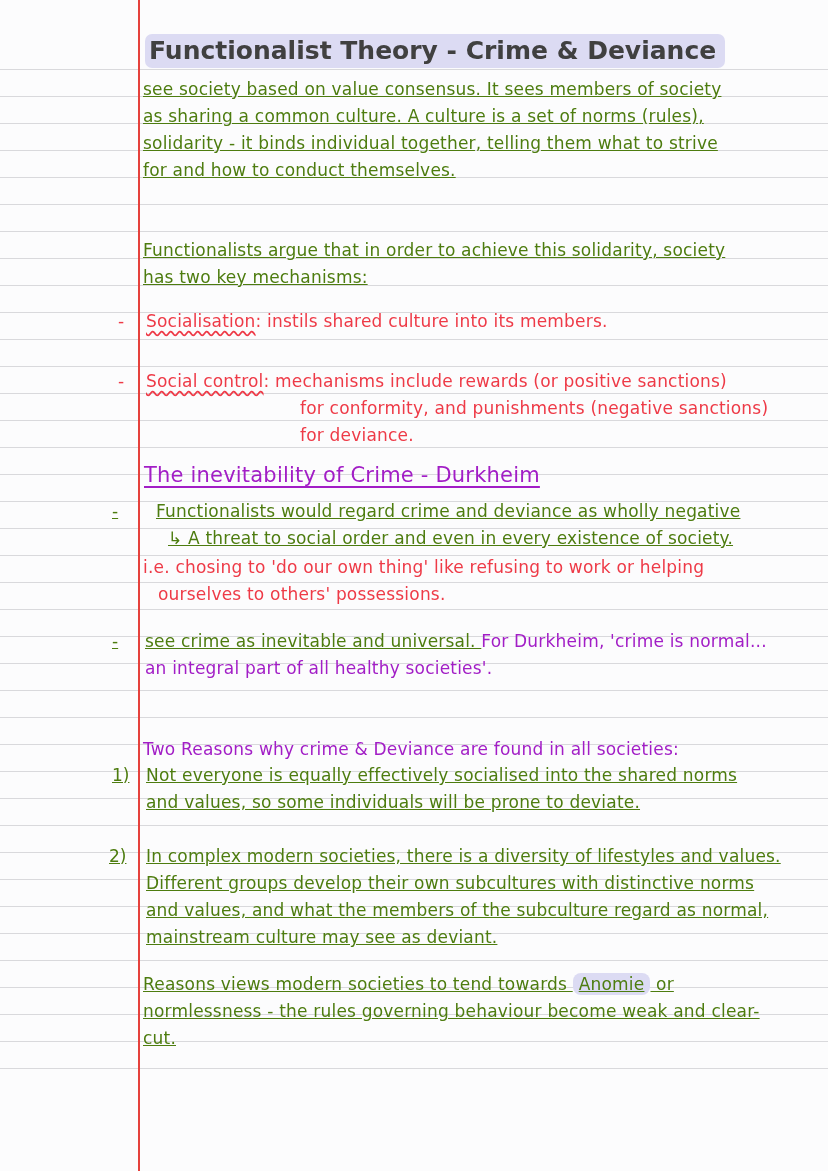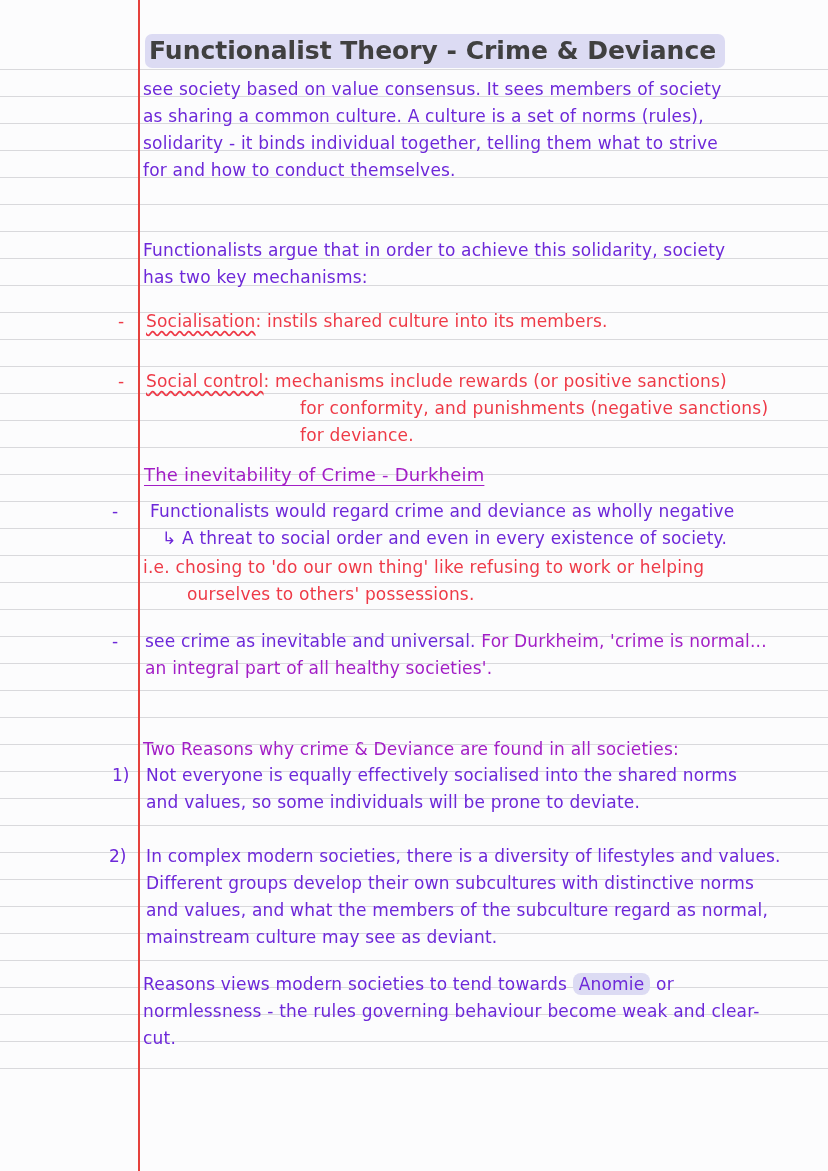--- a/index.html
+++ b/index.html
@@ -32,21 +32,21 @@
   .margin-line {
     position: absolute;
     left: 138px;
     top: 0;
     bottom: 0;
     width: 2px;
     background: #e5413c;
     pointer-events: none;
   }
 
-  .ink    { color: #6d28d9; }
+  .ink    { color: #4d7c0f; text-decoration: underline; }
   .red    { color: #ee3a47; }
   .purple { color: #a21ec6; }
 
   .block { position: absolute; }
   .line  {
     height: 27px;
     line-height: 27px;
     font-size: 17px;
     letter-spacing: 0.2px;
     white-space: nowrap;
@@ -89,40 +89,40 @@
     white-space: nowrap;
   }
 
   
   .b-intro    { top: 76px;  left: 143px; }
   .b-mech     { top: 237px; left: 143px; }
   .b-soc      { top: 308px; left: 146px; }
   .b-ctrl     { top: 368px; left: 146px; }
   .b-ctrl .cont { margin-left: 154px; }
   .b-h1       { top: 461px; left: 144px; }
-  .b-neg      { top: 498px; left: 150px; }
+  .b-neg      { top: 498px; left: 156px; }
   .b-neg .indent { margin-left: 12px; }
   .b-ie       { top: 554px; left: 143px; }
-  .b-ie .indent { margin-left: 44px; }
+  .b-ie .indent { margin-left: 15px; }
   .b-alth     { top: 628px; left: 145px; }
   .b-h2       { top: 736px; left: 143px; }
   .b-r1       { top: 762px; left: 146px; }
   .b-r2       { top: 843px; left: 146px; }
   .b-final    { top: 971px; left: 143px; }
 
   
   .m-soc  { left: 118px; top: 308px; }
   .m-ctrl { left: 118px; top: 368px; }
   .m-neg  { left: 112px; top: 498px; }
   .m-alth { left: 112px; top: 628px; }
   .m-r1   { left: 112px; top: 762px; }
   .m-r2   { left: 109px; top: 843px; }
 
   .heading-line {
-    font-size: 18px;
+    font-size: 21px;
     line-height: 28px;
     letter-spacing: 0.2px;
     white-space: nowrap;
   }
 </style>
 </head>
 <body>
 
 <div class="page">
   <div class="rules"></div>

